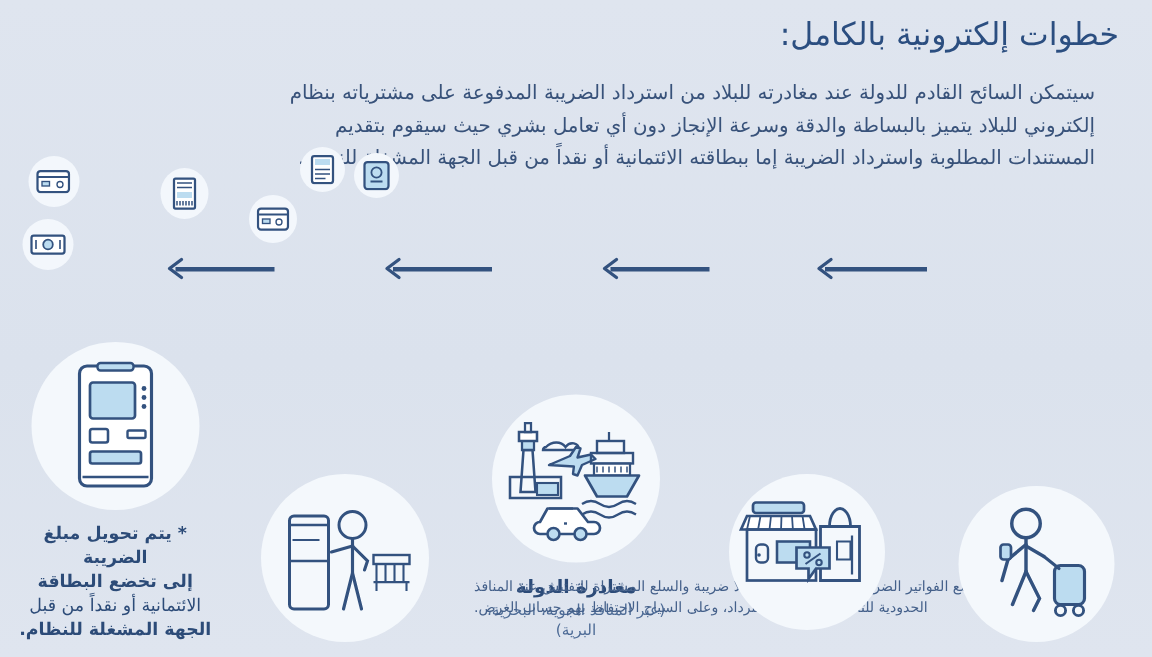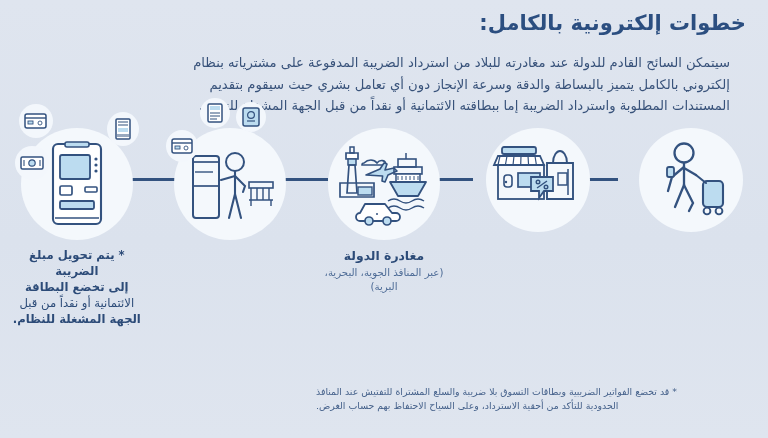--- a/index.html
+++ b/index.html
@@ -23,21 +23,21 @@
   }
 
   
   .header {
     padding: 10px 22px 0 22px;
     text-align: right;
     direction: rtl;
   }
   .title {
     font-size: 21px;
-    font-weight: bold;
+    font-weight: normal;
     color: #2b4e80;
     letter-spacing: 0px;
     line-height: 1.25;
     margin: 0 0 6px 0;
   }
   .intro {
     font-size: 13.2px;
     line-height: 1.62;
     color: #38527a;
     margin: 16px;
@@ -74,20 +74,21 @@
     display: flex;
     flex-direction: row;
     direction: rtl;
   }
   .step {
     position: relative;
     flex: 1 1 0;
     display: flex;
     flex-direction: column;
     align-items: center;
+    justify-content: flex-end;
   }
   .disc {
     position: relative;
     width: 104px;
     height: 104px;
     border-radius: 50%;
     background: #f4f8fc;
     display: flex;
     align-items: center;
     justify-content: center;
@@ -145,21 +146,21 @@
 </style>
 </head>
 <body>
 
 <div class="poster">
 
   <div class="header">
     <div class="title">خطوات إلكترونية بالكامل:</div>
     <p class="intro">
       <span>سيتمكن السائح القادم للدولة عند مغادرته للبلاد من استرداد الضريبة المدفوعة على مشترياته بنظام</span><br>
-      <span>إلكتروني بالكامل يتميز بالبساطة والدقة وسرعة الإنجاز دون أي تعامل بشري حيث سيقوم بتقديم</span><br>
+      <span>إلكتروني للبلاد يتميز بالبساطة والدقة وسرعة الإنجاز دون أي تعامل بشري حيث سيقوم بتقديم</span><br>
       <span>المستندات المطلوبة واسترداد الضريبة إما ببطاقته الائتمانية أو نقداً من قبل الجهة المشغلة للنظام.</span>
     </p>
   </div>
 
   <div class="flow">
 
     <div class="rail" style="right:150px; width:68px;"></div>
     <div class="arrow-head" style="right:212px;">
       <svg width="12" height="16" viewBox="0 0 12 16">
           <polyline points="10,2 2,8 10,14" fill="none" stroke="#33527f" stroke-width="2.2" stroke-linecap="round" stroke-linejoin="round"></polyline>

